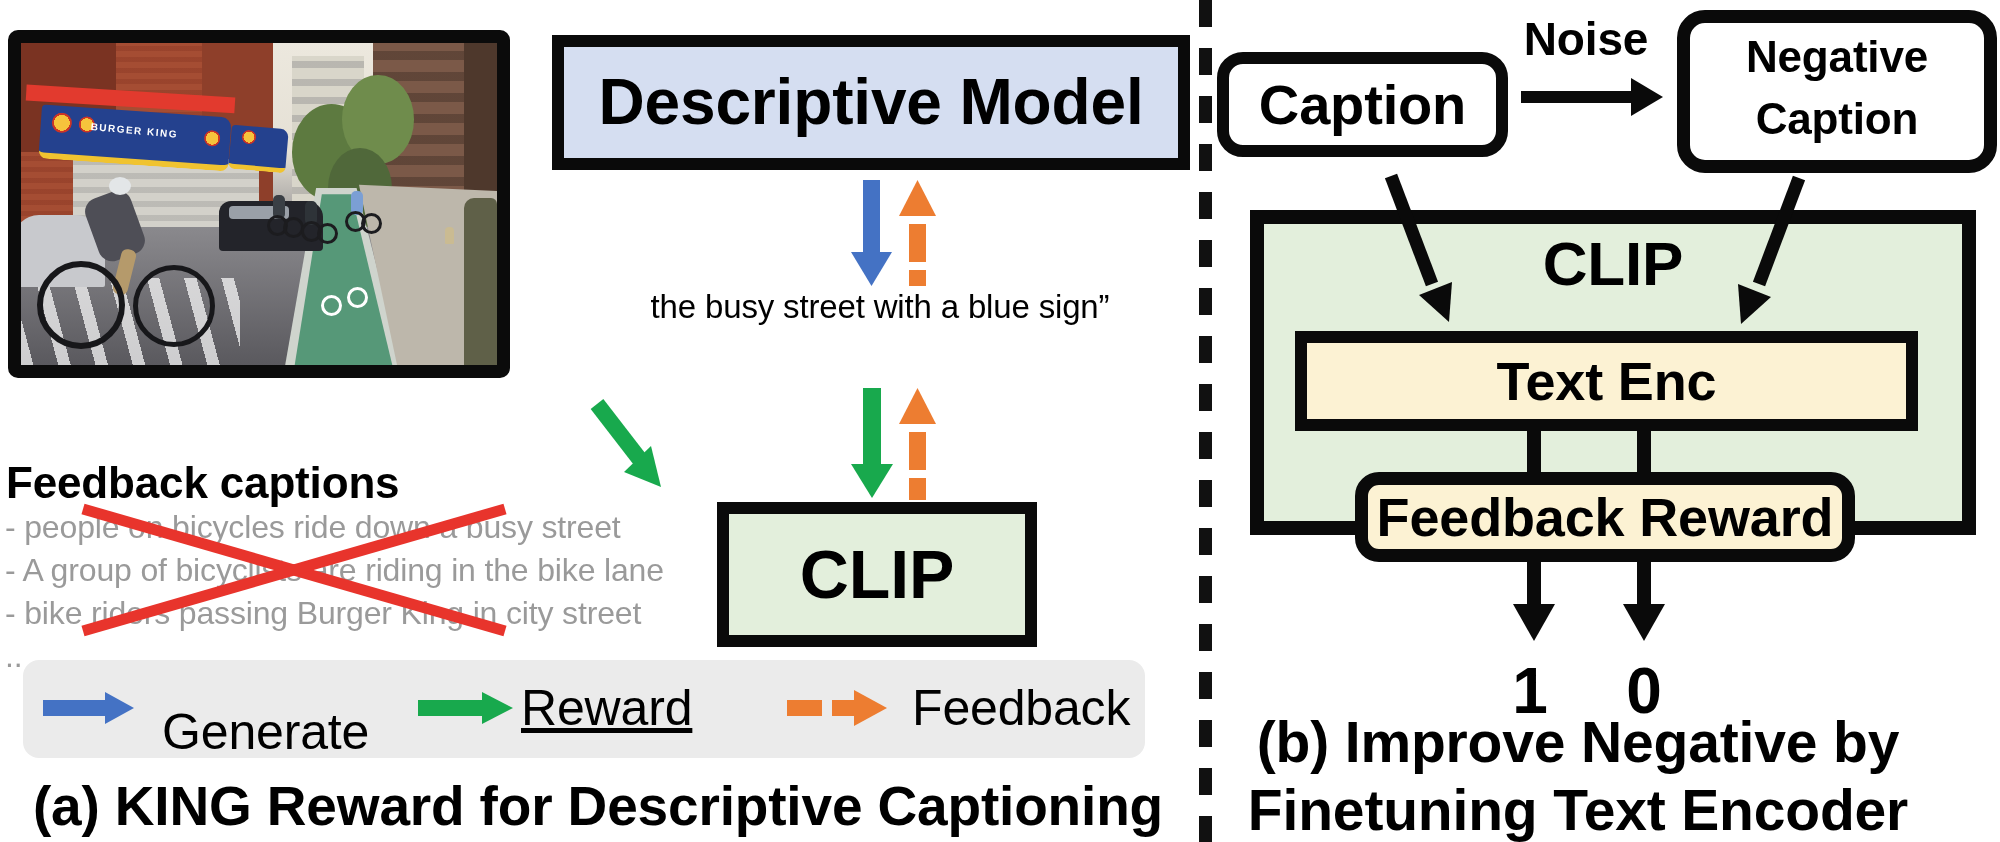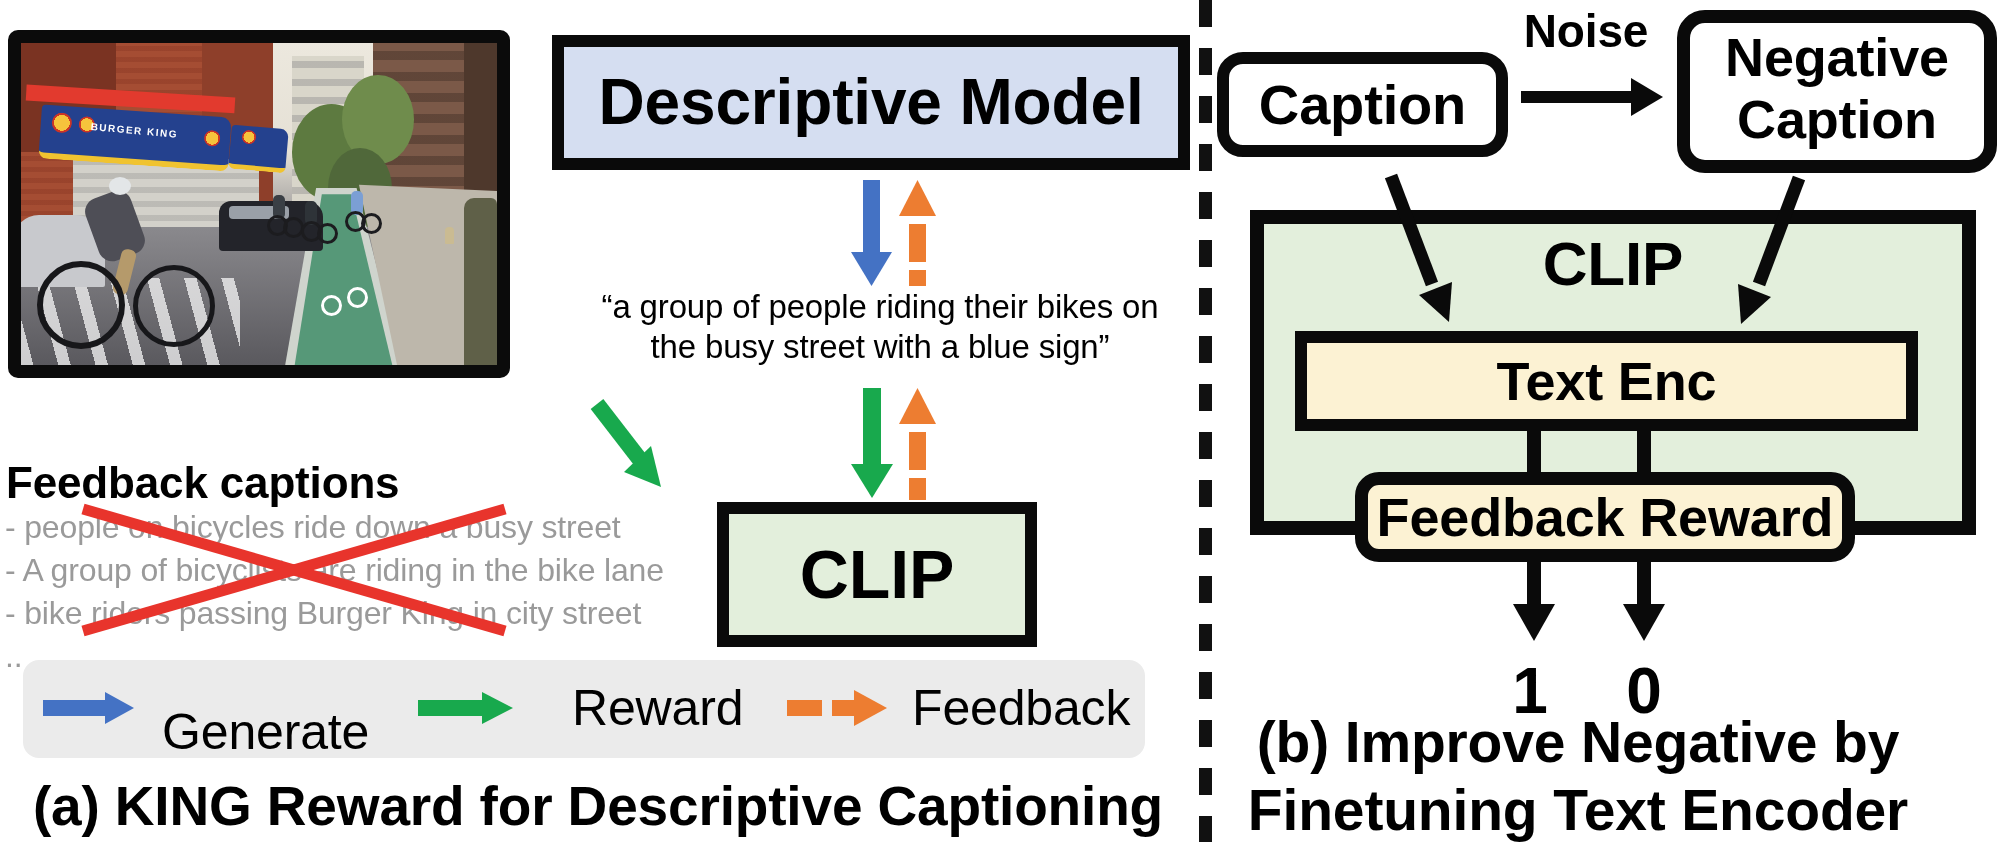--- a/index.html
+++ b/index.html
@@ -73,33 +73,33 @@
   .box{border:12px solid #0a0a0a;text-align:center;font-weight:bold;}
   .capmodel-box{left:552px;top:35px;width:614px;height:111px;background:var(--box-blue-fill);
     font-size:64px;line-height:111px;}
   .clip-a-box{left:717px;top:502px;width:296px;height:121px;background:var(--box-green-fill);
     font-size:68px;line-height:121px;}
   .gen-caption{left:545px;top:287px;width:670px;text-align:center;font-size:33px;line-height:40px;}
   .ref-heading{left:6px;top:458px;font-size:44px;font-weight:bold;}
   .ref-list{left:5px;top:506px;width:660px;font-size:32px;line-height:43px;color:var(--ref-text-gray);}
   .legend-box{left:23px;top:660px;width:1122px;height:98px;background:var(--legend-bg);border-radius:16px;}
   .legend-label{top:682px;font-size:50px;line-height:52px;}
-  .lg-generate{left:162px;margin-top:24px;} .lg-reward{left:572px;} .lg-feedback{left:912px;}
+  .lg-generate{left:162px;margin-top:24px;} .lg-reward{left:521px;text-decoration:underline;} .lg-feedback{left:912px;}
   .title-a{left:0;top:774px;width:1196px;text-align:center;font-size:55px;font-weight:bold;white-space:nowrap;}
 
   
   .divider{left:1199px;top:0;width:13px;height:842px;
     background:repeating-linear-gradient(to bottom,#111 0 27px,transparent 27px 48px);}
 
   
   .rbox{border:12px solid #0a0a0a;border-radius:26px;background:#fff;text-align:center;font-weight:bold;}
   .caption-box{left:1217px;top:52px;width:267px;height:81px;font-size:56px;line-height:81px;}
-  .noise-label{left:1500px;top:4px;width:172px;text-align:center;font-size:46px;font-weight:bold;}
+  .noise-label{left:1500px;top:12px;width:172px;text-align:center;font-size:46px;font-weight:bold;}
   .negcap-box{left:1677px;top:10px;width:294px;height:134px;border-width:13px;border-radius:28px;
-    font-size:54px;line-height:62px;padding-top:3px;}
+    font-size:44px;line-height:62px;padding-top:3px;}
   .clip-b-box{left:1250px;top:210px;width:698px;height:297px;border:14px solid #0a0a0a;
     background:var(--box-green-fill);}
   .clip-b-label{left:1250px;top:228px;width:726px;text-align:center;font-size:62px;font-weight:bold;}
   .textenc-box{left:1295px;top:331px;width:599px;height:76px;background:var(--box-cream-fill);
     font-size:54px;line-height:76px;}
   .grammar-box{left:1355px;top:472px;width:474px;height:64px;border-width:13px;
     background:var(--box-cream-fill);font-size:54px;line-height:64px;border-radius:24px;}
   .out-num{top:654px;width:80px;text-align:center;font-size:64px;font-weight:bold;}
   .out-1{left:1490px;} .out-0{left:1604px;}
   .title-b{left:1180px;top:708px;width:796px;text-align:center;font-size:57px;font-weight:bold;line-height:68px;white-space:nowrap;}
@@ -161,21 +161,20 @@
     <div class="wheel w1"></div>
     <div class="wheel w2"></div>
   </div>
 </div>
 
 <div class="abs box capmodel-box">
   <span>Descriptive Model</span>
 </div>
 
 <div class="abs gen-caption">
-  <div>“a group of people riding their bikes on</div>
   <div>the busy street with a blue sign”</div>
 </div>
 
 <div class="abs box clip-a-box">
   <span>CLIP</span>
 </div>
 
 <div class="abs ref-heading">Feedback captions</div>
 <div class="abs ref-list">
   <div>- people on bicycles ride down a busy street</div>

